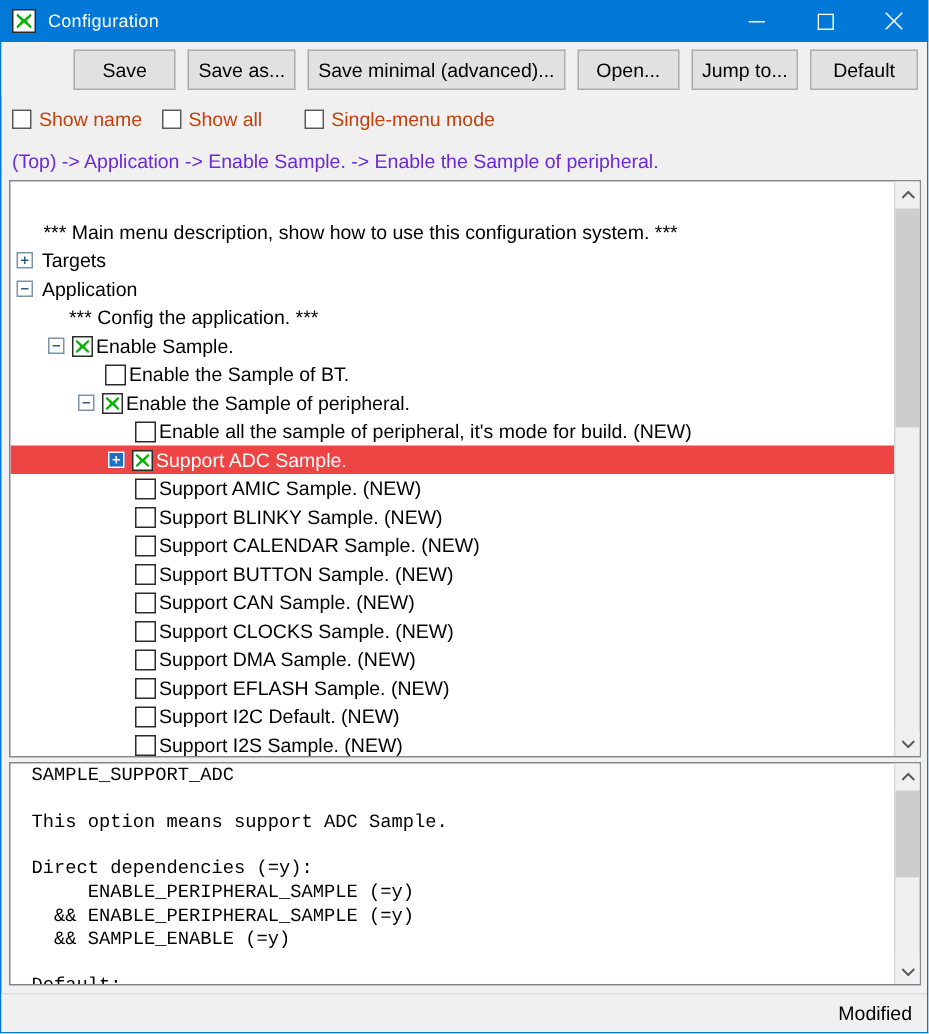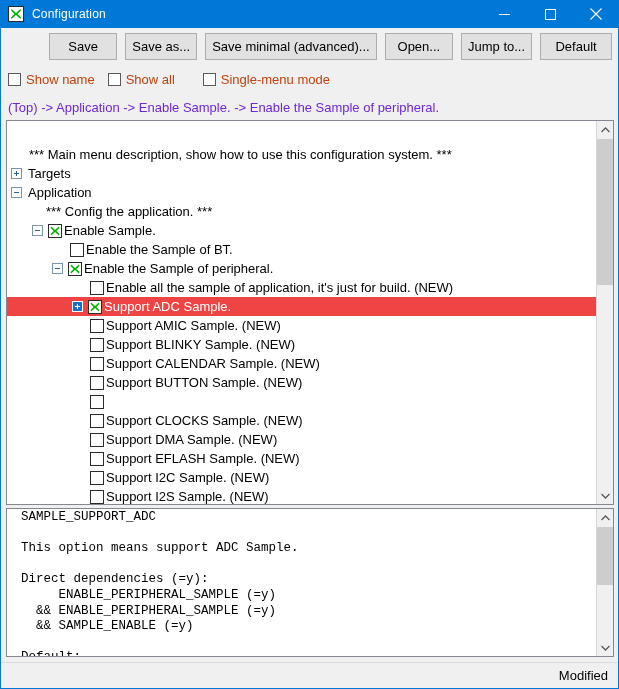--- a/index.html
+++ b/index.html
@@ -356,21 +356,21 @@
           <span class="cb">
             <svg width="12" height="12" viewBox="0 0 14 14">
               <path d="M2.5 1.8 L7 5.9 L11.5 1.8 L12.2 3.4 L8.6 7 L12.2 10.6 L11.5 12.2 L7 8.1 L2.5 12.2 L1.8 10.6 L5.4 7 L1.8 3.4 Z" fill="#00b300"></path>
             </svg>
           </span>
           <span class="tlabel">Enable the Sample of peripheral.</span>
         </div>
         <div class="trow">
           <span class="ind" style="width: 83px;"></span>
           <span class="cb"></span>
-          <span class="tlabel">Enable all the sample of application, it's just for build. (NEW)</span>
+          <span class="tlabel">Enable all the sample of peripheral, it's mode for build. (NEW)</span>
         </div>
         <div class="trow selected">
           <span class="ind" style="width: 65px;"></span>
           <span class="exp plus sel"></span>
           <span class="cb">
             <svg width="12" height="12" viewBox="0 0 14 14">
               <path d="M2.5 1.8 L7 5.9 L11.5 1.8 L12.2 3.4 L8.6 7 L12.2 10.6 L11.5 12.2 L7 8.1 L2.5 12.2 L1.8 10.6 L5.4 7 L1.8 3.4 Z" fill="#00b300"></path>
             </svg>
           </span>
           <span class="tlabel">Support ADC Sample.</span>
@@ -391,40 +391,41 @@
           <span class="tlabel">Support CALENDAR Sample. (NEW)</span>
         </div>
         <div class="trow">
           <span class="ind" style="width: 83px;"></span>
           <span class="cb"></span>
           <span class="tlabel">Support BUTTON Sample. (NEW)</span>
         </div>
         <div class="trow">
           <span class="ind" style="width: 83px;"></span>
           <span class="cb"></span>
+          <span class="tlabel">Support CAN Sample. (NEW)</span>
         </div>
         <div class="trow">
           <span class="ind" style="width: 83px;"></span>
           <span class="cb"></span>
           <span class="tlabel">Support CLOCKS Sample. (NEW)</span>
         </div>
         <div class="trow">
           <span class="ind" style="width: 83px;"></span>
           <span class="cb"></span>
           <span class="tlabel">Support DMA Sample. (NEW)</span>
         </div>
         <div class="trow">
           <span class="ind" style="width: 83px;"></span>
           <span class="cb"></span>
           <span class="tlabel">Support EFLASH Sample. (NEW)</span>
         </div>
         <div class="trow">
           <span class="ind" style="width: 83px;"></span>
           <span class="cb"></span>
-          <span class="tlabel">Support I2C Sample. (NEW)</span>
+          <span class="tlabel">Support I2C Default. (NEW)</span>
         </div>
         <div class="trow">
           <span class="ind" style="width: 83px;"></span>
           <span class="cb"></span>
           <span class="tlabel">Support I2S Sample. (NEW)</span>
         </div>
         <div class="trow">
           <span class="ind" style="width: 83px;"></span>
           <span class="cb"></span>
           <span class="tlabel">Support I2S DMA Sample. (NEW)</span>

